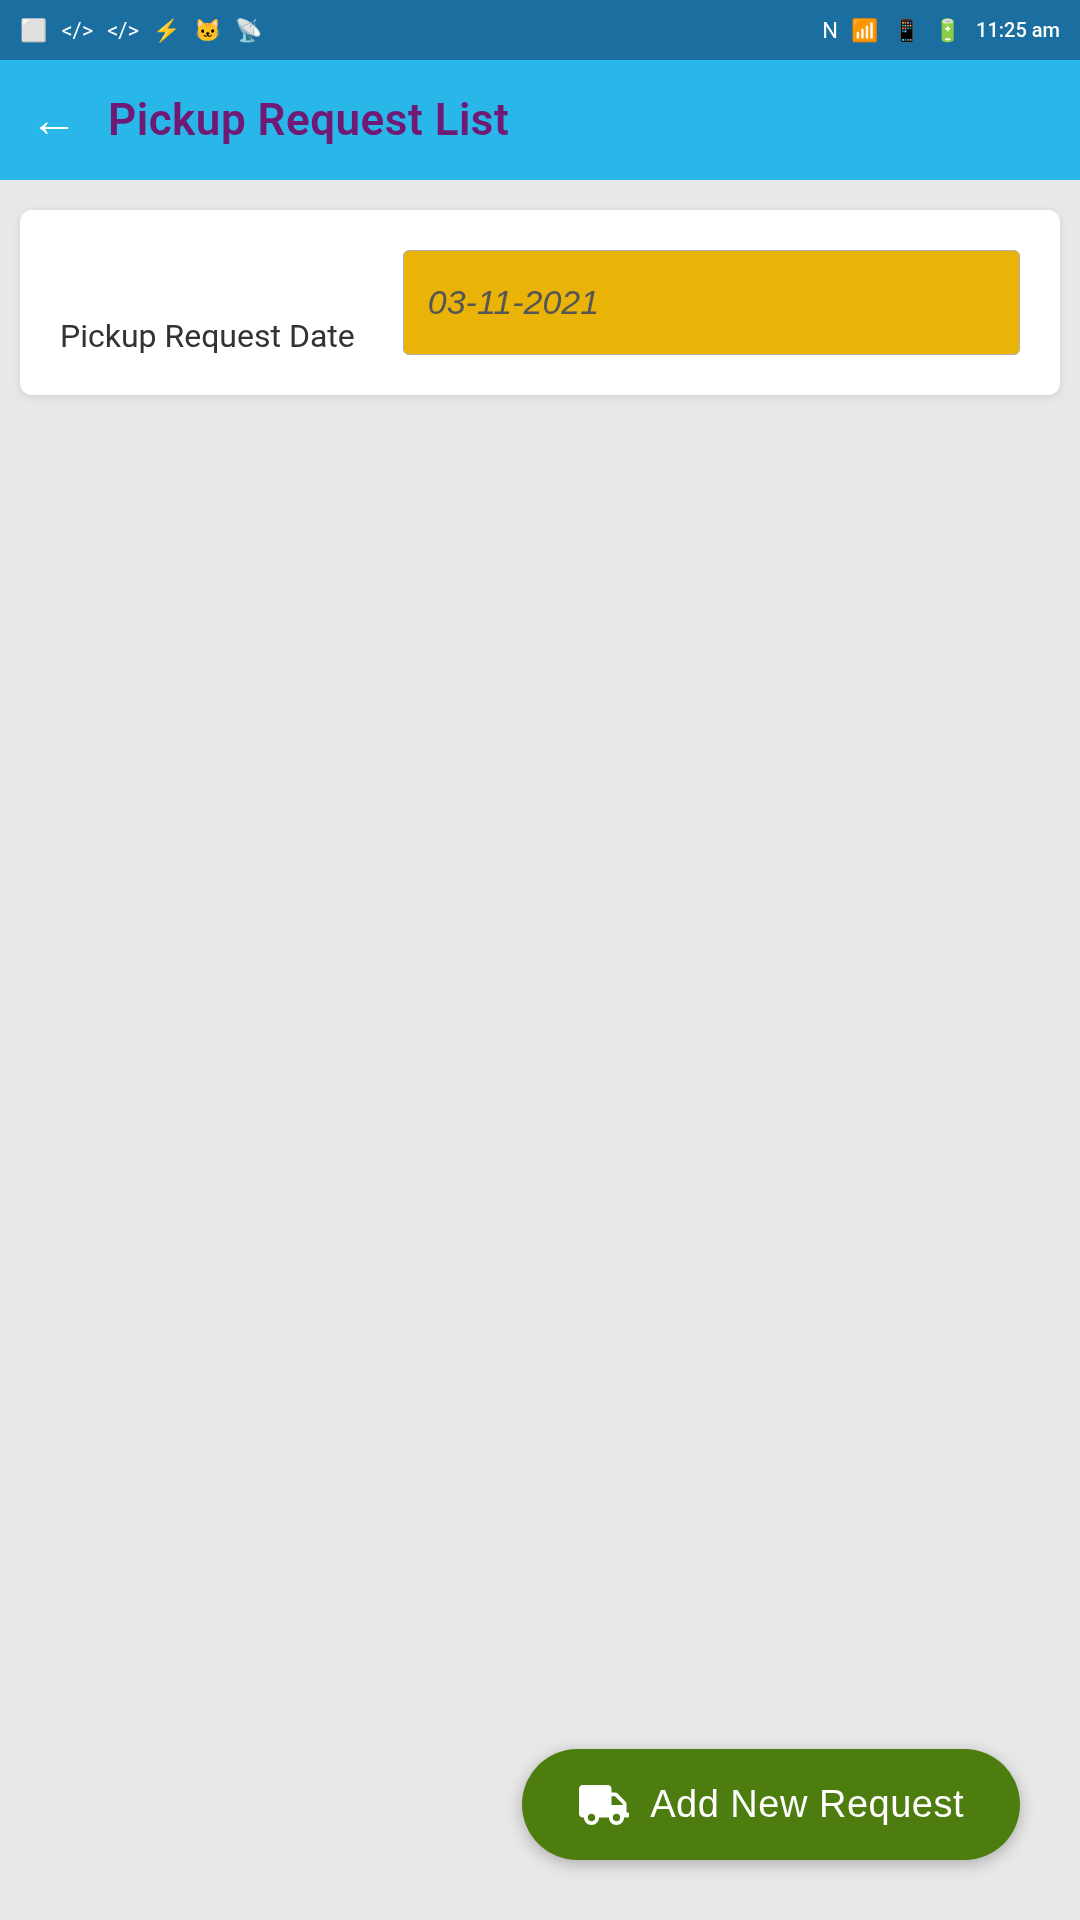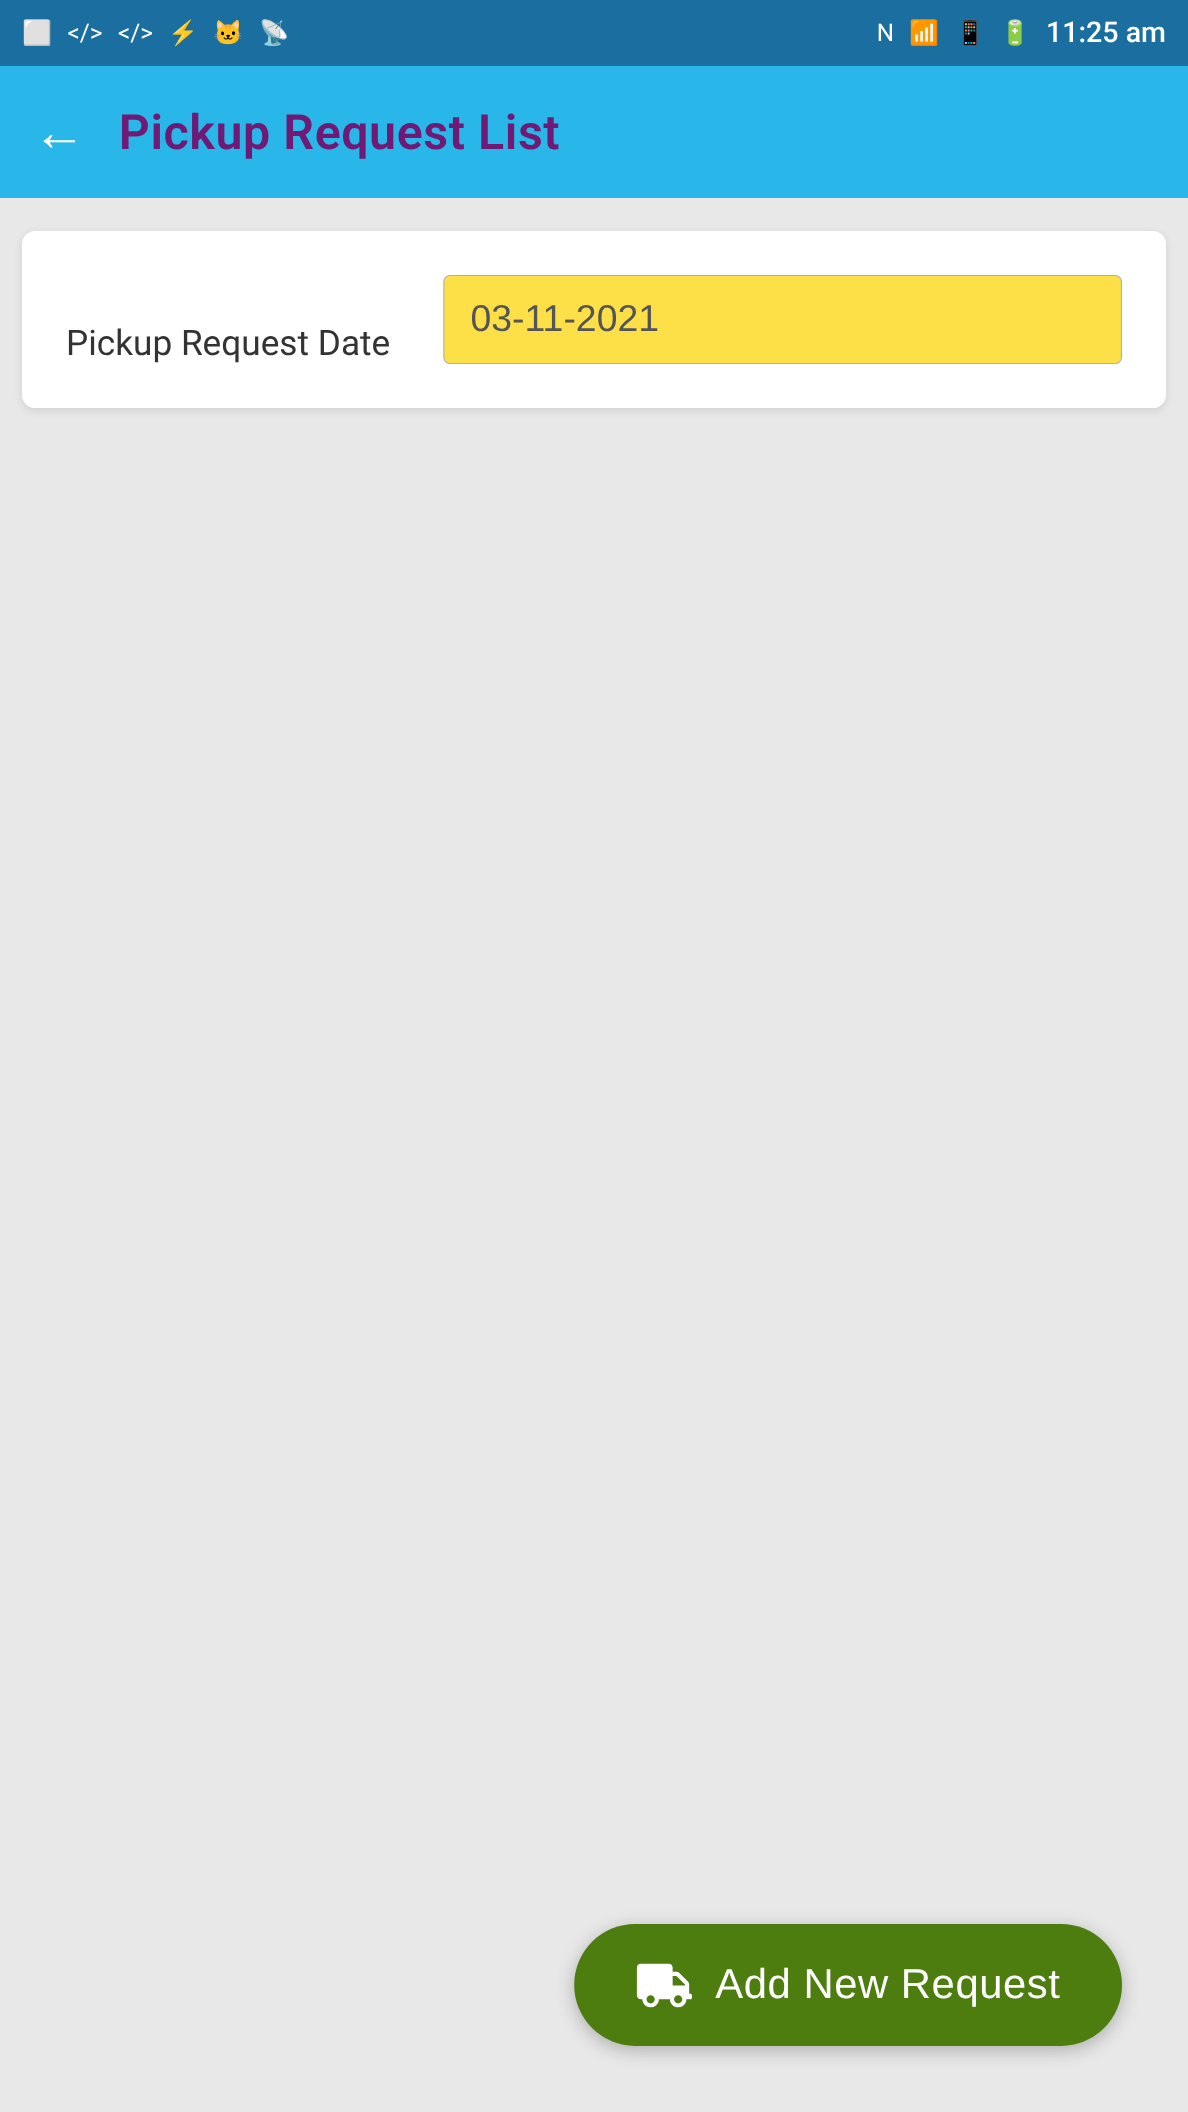--- a/index.html
+++ b/index.html
@@ -41,21 +41,21 @@
     }
 
     .status-bar-right {
       display: flex;
       align-items: center;
       gap: 14px;
     }
 
     .status-time {
       color: white;
-      font-size: 26px;
+      font-size: 20px;
       font-weight: 500;
     }
 
     
     .app-bar {
       width: 100%;
       height: 120px;
       background-color: #29b6e8;
       display: flex;
       align-items: center;
@@ -105,26 +105,27 @@
     }
 
     .date-input-wrapper {
       flex: 1;
     }
 
     .date-input {
       width: 100%;
       border: 1px solid #b0b0b0;
       border-radius: 6px;
-      padding: 20px 24px;
+      padding: 32px 24px;
       font-size: 34px;
       color: #555;
-      background: #fde047;
+      background: #eab308;
       outline: none;
       cursor: pointer;
+      font-style: italic;
     }
 
     
     .content-area {
       flex: 1;
       min-height: 1200px;
     }
 
     
     .fab-button {

